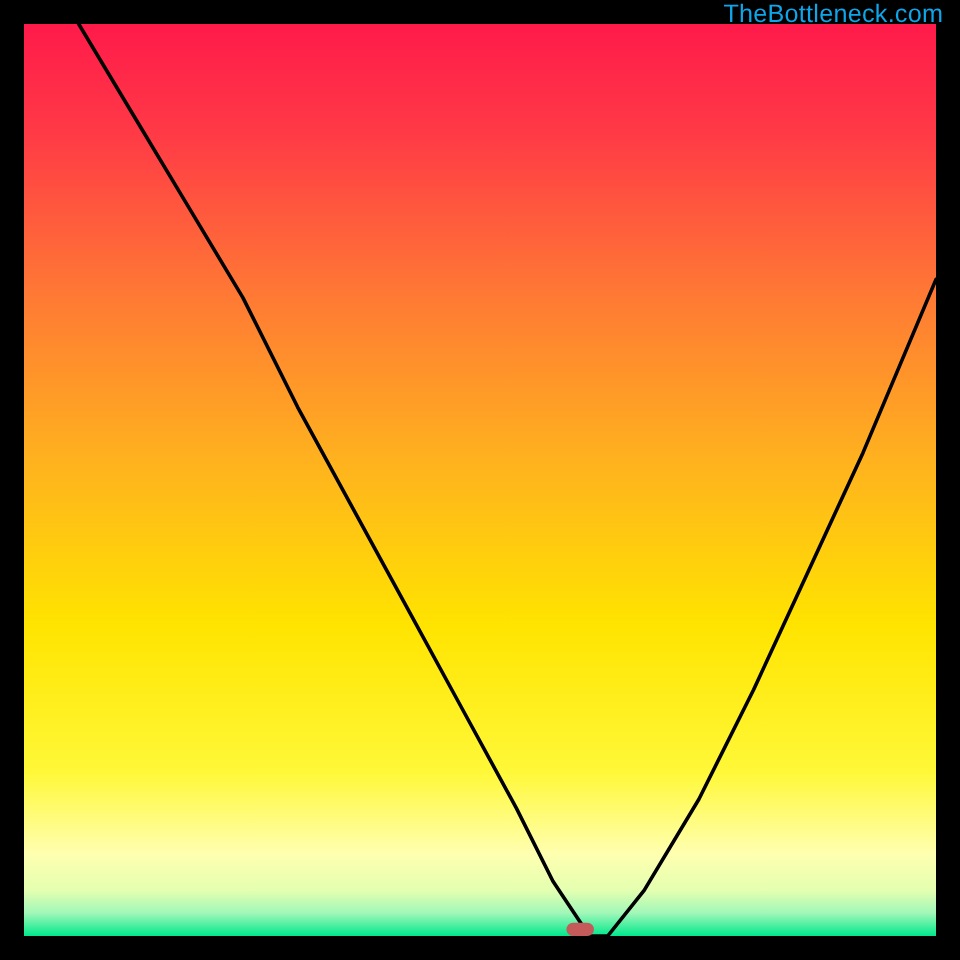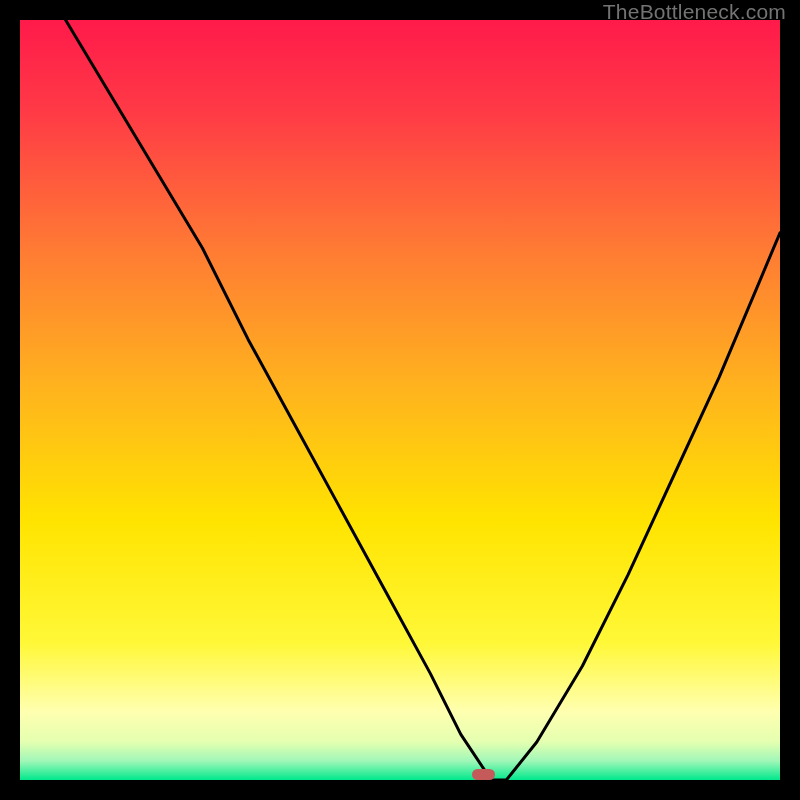--- a/index.html
+++ b/index.html
@@ -37,21 +37,21 @@
   }
   .marker {
     position: absolute;
     background: #c45a5a;
     border-radius: 8px;
   }
   .watermark {
     position: absolute;
     right: 14px;
     top: 0px;
-    color: #737373;
+    color: #0ea5e9;
     font-size: 21px;
     font-weight: 500;
     letter-spacing: 0.2px;
   }
 </style>
 </head>
 <body>
 
 <div class="frame">
 

